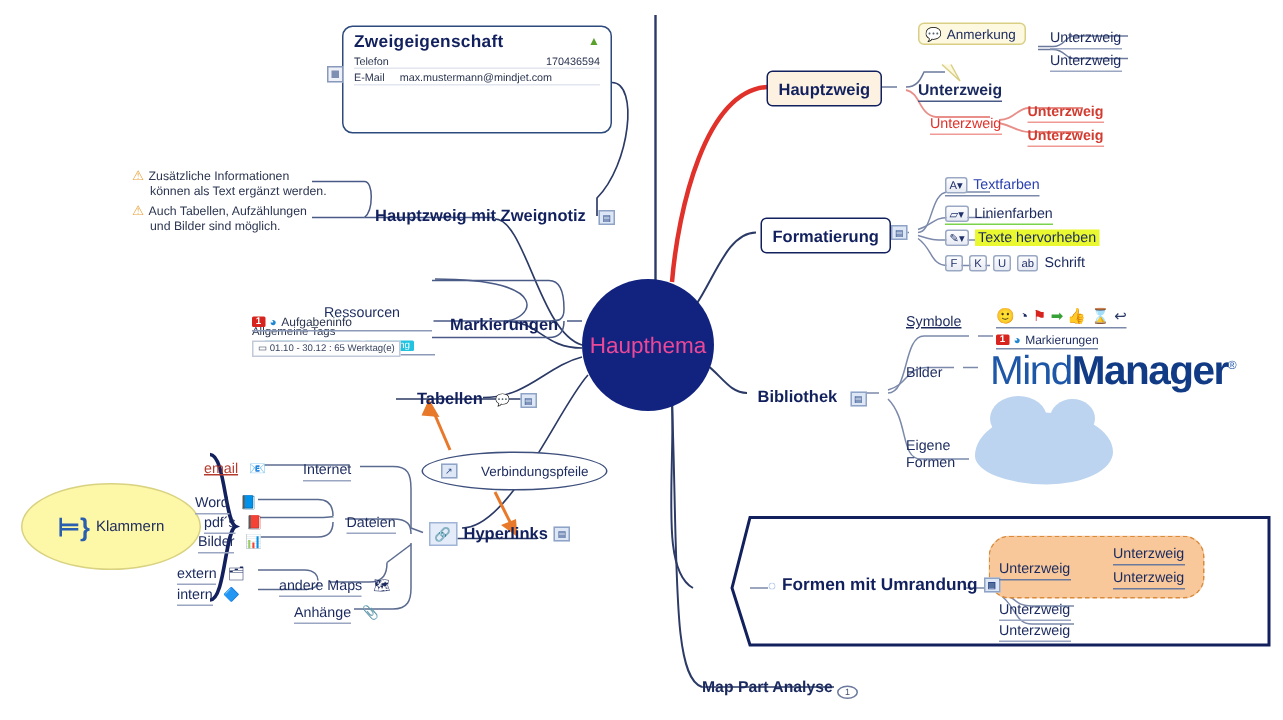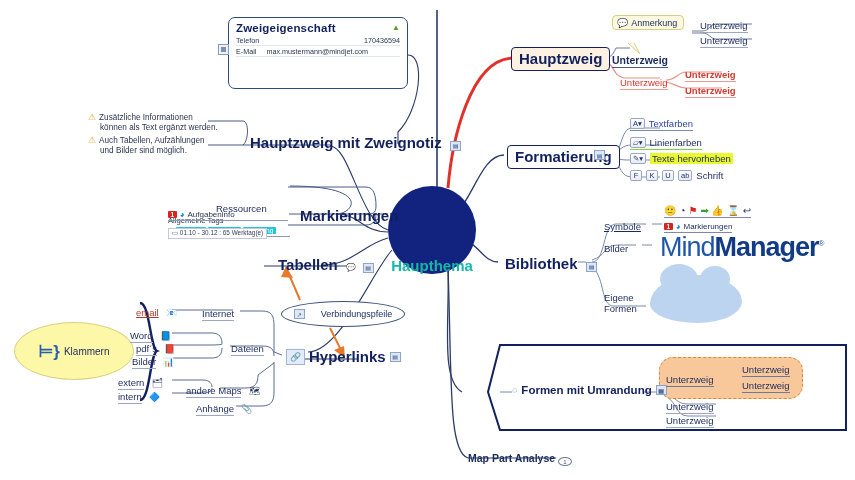--- a/index.html
+++ b/index.html
@@ -14,27 +14,27 @@
   }
   #map { position:absolute; left:0; top:0; width:855px; height:480px; }
   svg.lines { position:absolute; left:0; top:0; width:855px; height:480px; pointer-events:none; }
 
   .node { position:absolute; white-space:nowrap; }
 
   
   .central {
     left:388px; top:186px; width:88px; height:88px;
     background:#11237e; border-radius:50%;
-    display:flex; align-items:flex-end; justify-content:center;
-    color:#14b8a6; font-size:15px; font-weight:700;
+    display:flex; align-items:center; justify-content:center;
+    color:#ec4899; font-size:15px; font-weight:400;
     box-shadow: 0 0 0 0 #fff;
   }
 
   
-  .l1 { font-size:15px; font-weight:bold; color:#12215e; }
+  .l1 { font-size:11px; font-weight:bold; color:#12215e; }
   .l1box {
     border:1.3px solid #12215e; border-radius:4px;
     padding:2px 7px; background:#ffffff;
   }
   .l1red {
     border:1.3px solid #12215e; border-radius:4px;
     padding:2px 7px; background:#fdf2e2;
   }
   .l2 { font-size:10.5px; color:#1b2a5e; }
   .l3 { font-size:9.5px; color:#1b2a5e; }
@@ -449,21 +449,21 @@
     <span class="mini-btn">K</span>
     <span class="mini-btn">U</span>
     <span class="mini-btn">ab</span>
     <span>Schrift</span>
   </div>
 
   <div class="node" style="left:505px; top:255px;">
     <span class="l1">Bibliothek</span>
     <span class="icon-sq" style="margin-left:4px">▤</span>
   </div>
-  <div class="node" style="left:604px; top:216px;text-decoration:underline;">
+  <div class="node" style="left:604px; top:204px;text-decoration:underline;">
     <span class="l3">Symbole</span>
   </div>
   <div class="node" style="left:604px; top:238px;">
     <span class="l3">Bilder</span>
   </div>
   <div class="node" style="left:604px; top:292px;">
     <div class="l3">Eigene</div>
     <div class="l3">Formen</div>
   </div>
 

